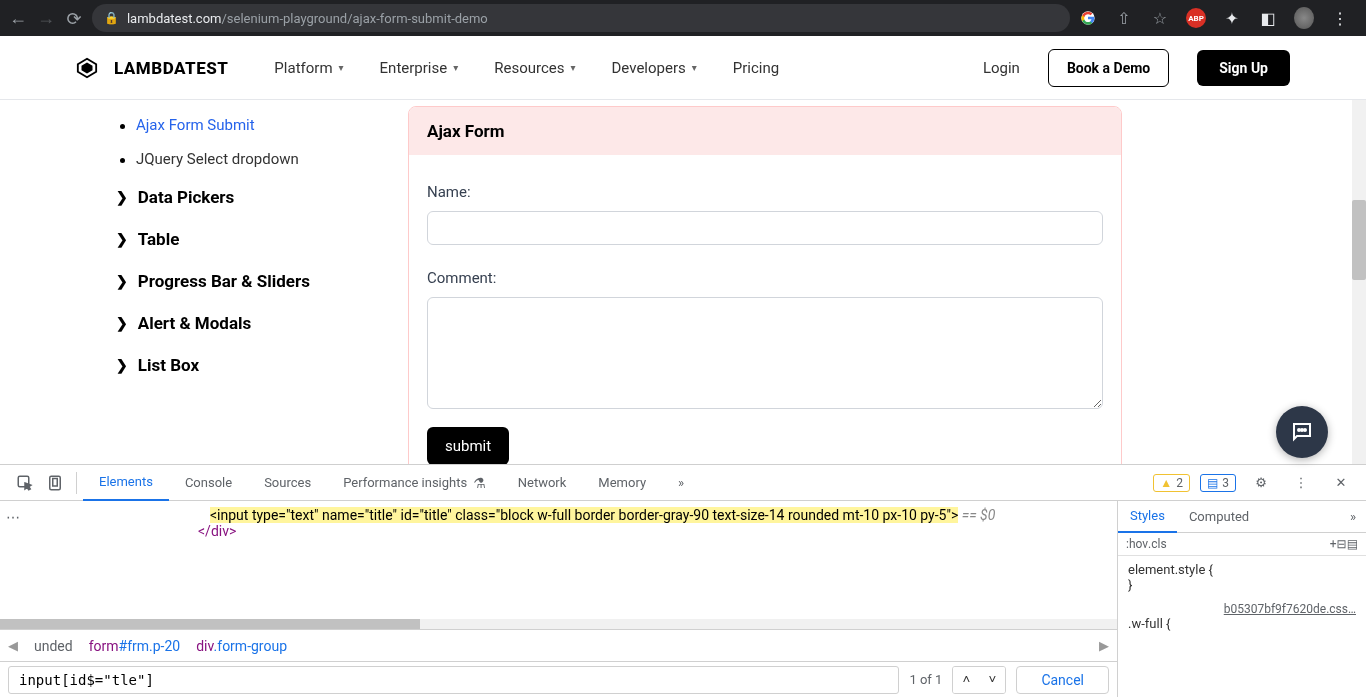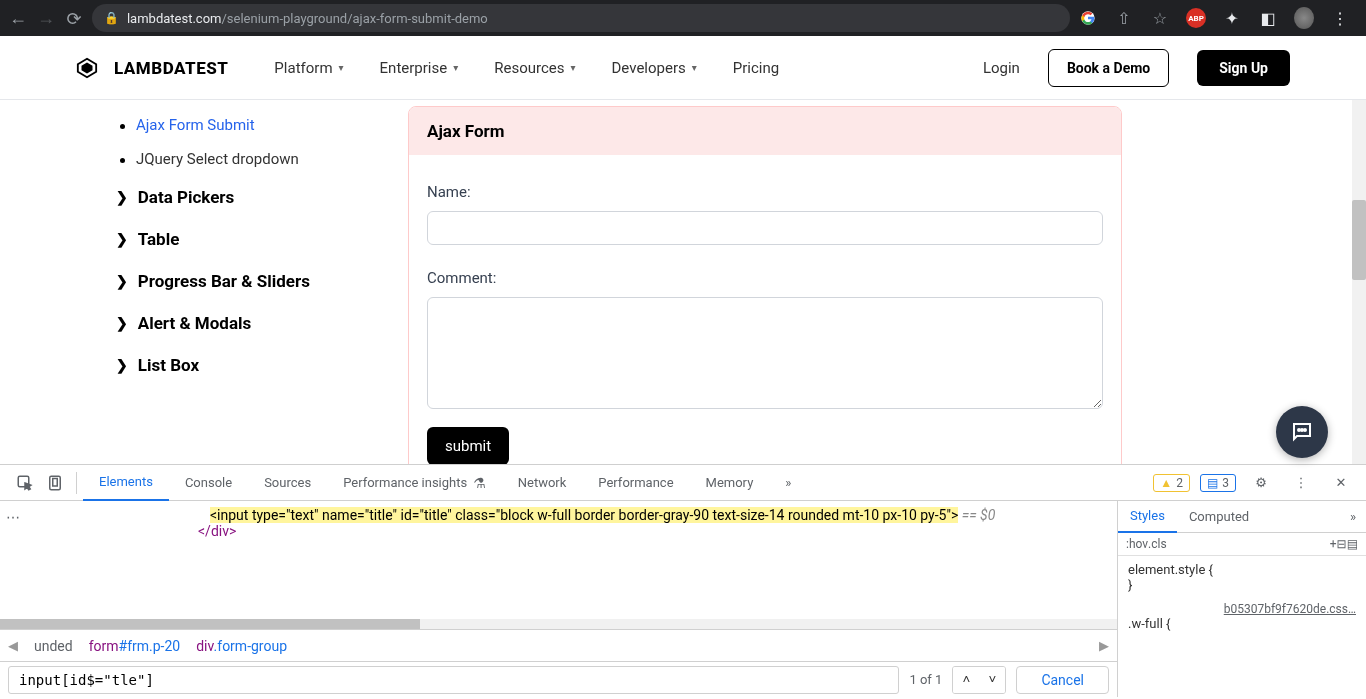--- a/index.html
+++ b/index.html
@@ -242,21 +242,20 @@
       </div>
     <div class="dt-divider"></div>
     <div class="dt-tab active">Elements</div>
     <div class="dt-tab">Console</div>
     <div class="dt-tab">Sources</div>
     <div class="dt-tab">
         <span>Performance insights</span> 
         <span style="font-size:14px">⚗</span>
       </div>
     <div class="dt-tab">Network</div>
-    <div class="dt-tab">Performance</div>
     <div class="dt-tab">Memory</div>
     <div class="dt-tab">»</div>
     <div class="dt-tab-badges">
       <div class="dt-badge">
           <span style="color:#f1c232">▲</span>
           <span>2</span>
         </div>
       <div class="dt-badge info">
           <span style="color:#1a73e8">▤</span>
           <span>3</span>

